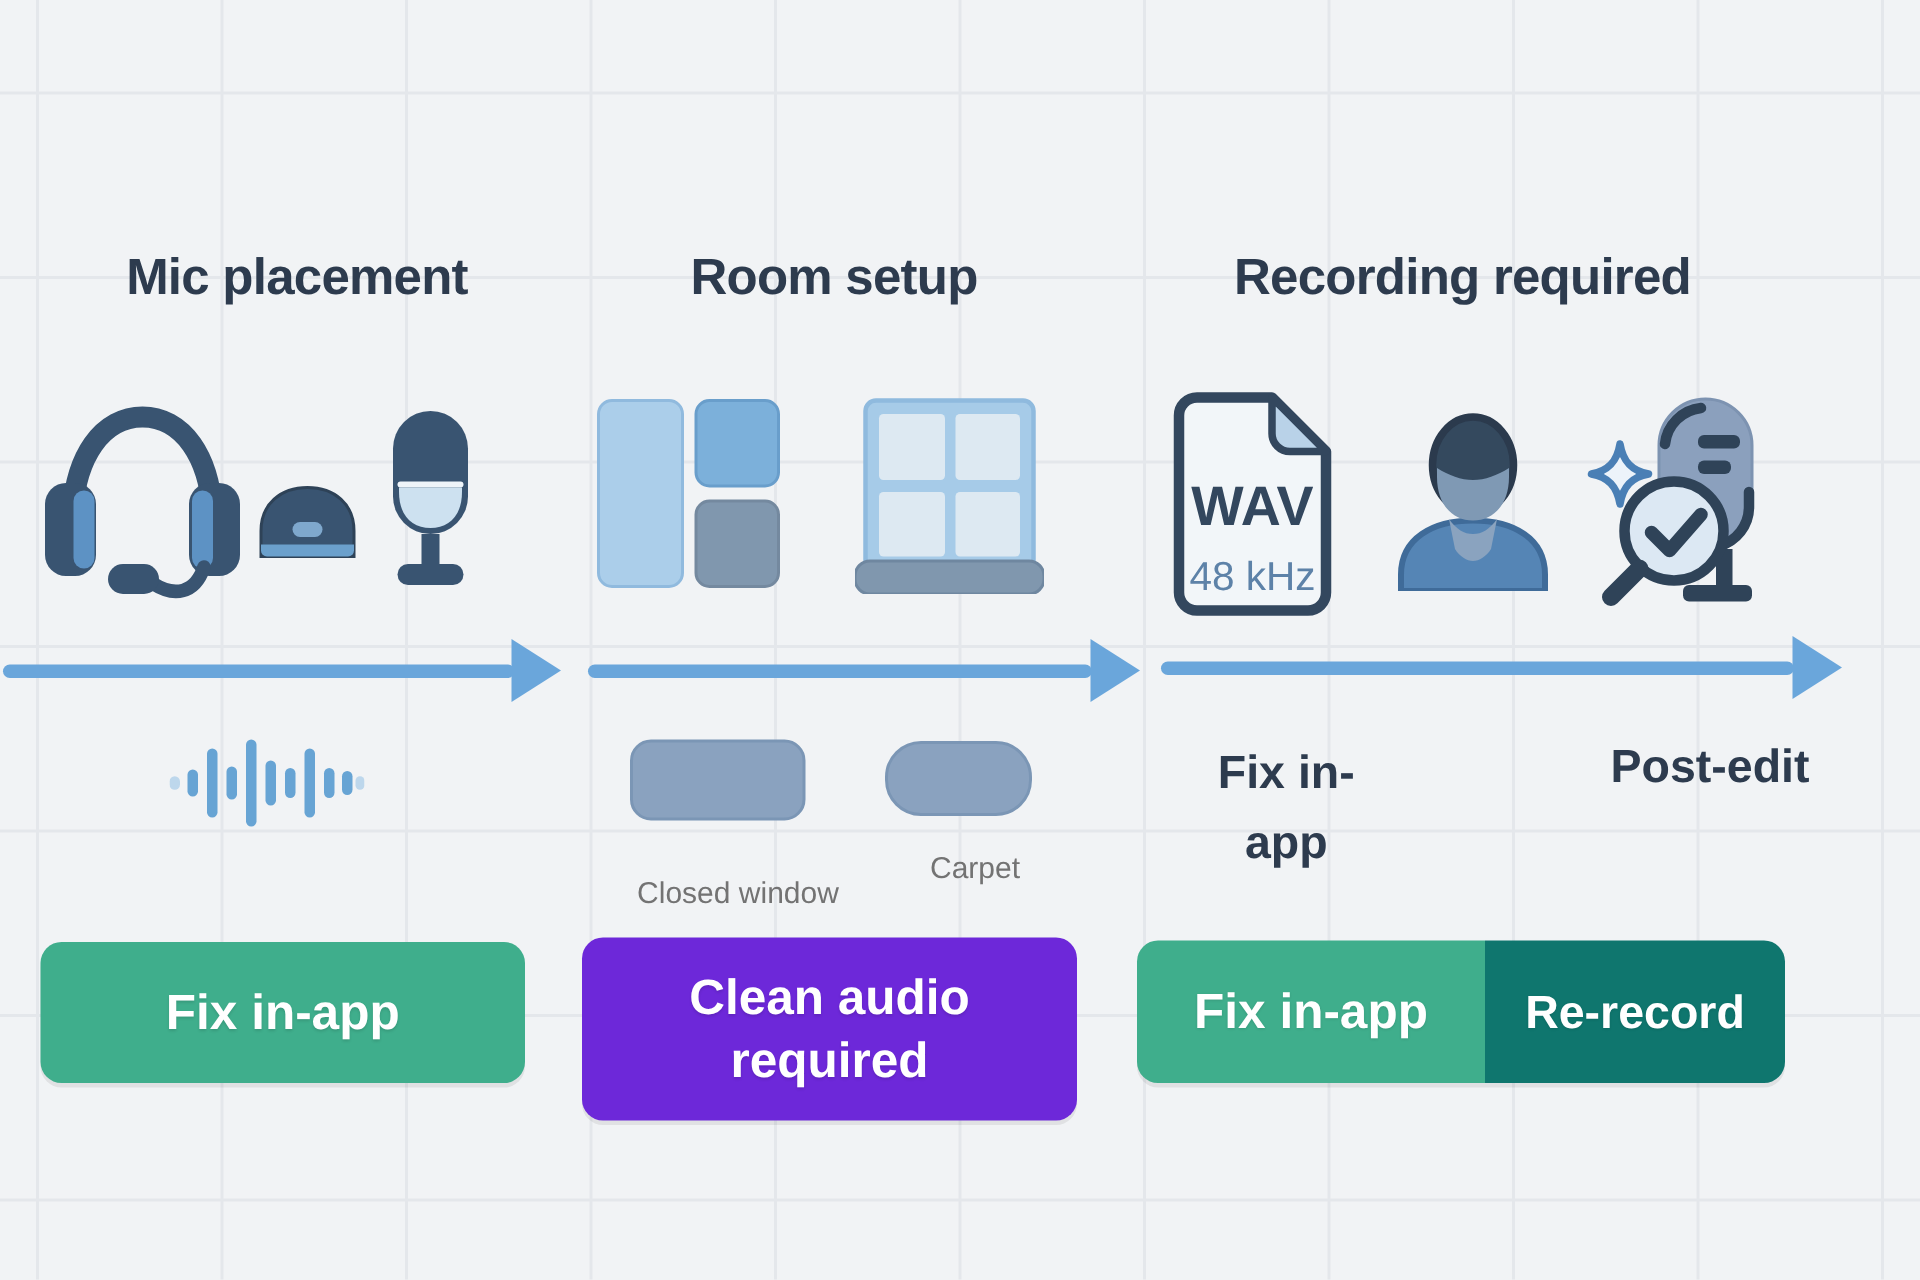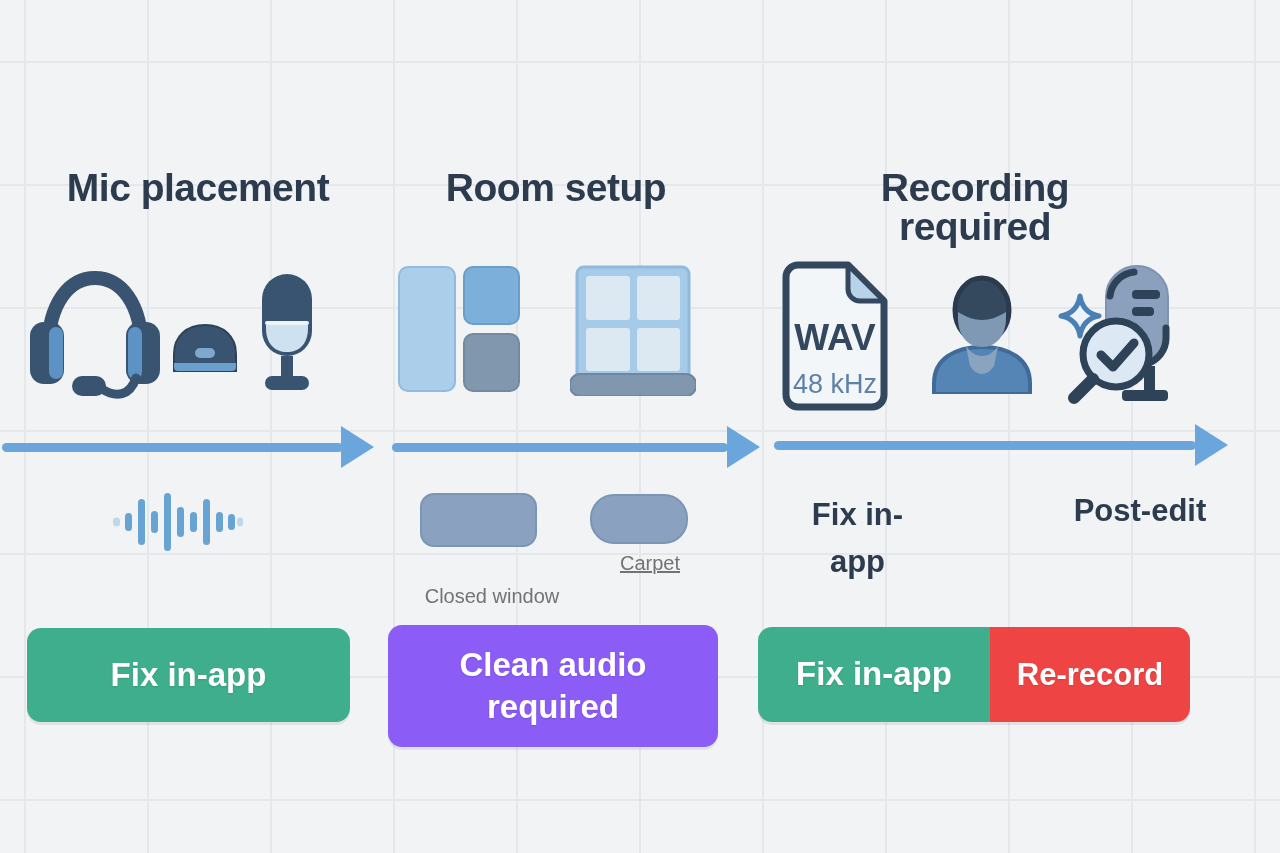--- a/index.html
+++ b/index.html
@@ -8,42 +8,42 @@
     font-family:"Liberation Sans",sans-serif;
     background-color:#f1f3f5;
     background-image:
       linear-gradient(to right,#e4e7eb 0 2px,transparent 2px),
       linear-gradient(to bottom,#e4e7eb 0 2px,transparent 2px);
     background-size:123px 123px;
     background-position:24px 61px;
   }
   .abs{position:absolute;}
   .col-title{
-    font-size:39px;font-weight:bold;color:#2d3b4e;text-align:center;
+    font-size:34px;font-weight:bold;color:#2d3b4e;text-align:center;
     letter-spacing:-0.5px;line-height:1;
   }
   .arrow-line{height:9px;border-radius:5px;background:#6aa6db;}
   .arrow-head{
     width:0;height:0;
     border-top:21px solid transparent;border-bottom:21px solid transparent;
     border-left:33px solid #6aa6db;
   }
   .swatch{background:#8aa2bf;border:2px solid #7b96b5;box-sizing:border-box;}
   .small-label{font-size:20px;color:#737373;text-align:center;line-height:1.1;}
   .step-label{font-size:31px;font-weight:bold;color:#2d3b4e;text-align:center;}
   .badge{
     display:flex;align-items:center;justify-content:center;flex-direction:column;
     color:#ffffff;text-align:center;
     box-shadow:0 3px 0 rgba(0,0,0,0.07);
   }
   .badge-green{background:#3fae8c;border-radius:14px;}
-  .badge-yellow{background:#8b5cf6;border-radius:14px;}
+  .badge-yellow{background:#6d28d9;border-radius:14px;}
   .badge-text{font-size:33px;font-weight:bold;line-height:1.28;text-shadow:0 1px 2px rgba(0,0,0,0.12);}
   .badge-green-left{background:#3fae8c;border-radius:14px 0 0 14px;}
-  .badge-red-right{background:#ef4444;border-radius:0 14px 14px 0;}
+  .badge-red-right{background:#0f766e;border-radius:0 14px 14px 0;}
   .badge-sub{font-size:23px;font-weight:normal;line-height:1.15;text-shadow:0 1px 2px rgba(0,0,0,0.12);}
 </style>
 </head>
 <body>
 
 <div class="abs col-title" style="left:28px;top:168px;width:340px;">Mic placement</div>
 <div class="abs col-title" style="left:386px;top:168px;width:340px;">Room setup</div>
 <div class="abs col-title" style="left:805px;top:168px;width:340px;">Recording required</div>
 
 <svg class="abs" style="left:28px;top:266px;" width="135" height="136" viewBox="0 0 135 136">
@@ -133,21 +133,21 @@
   <rect x="90" y="7" width="7" height="46" rx="3.5" fill="#67a4d4"></rect>
   <rect x="103" y="20" width="7" height="20" rx="3.5" fill="#67a4d4"></rect>
   <rect x="115" y="22" width="7" height="16" rx="3.5" fill="#67a4d4"></rect>
   <rect x="124" y="25.5" width="6" height="9" rx="3" fill="#bdd7ec"></rect>
 </svg>
 
 <div class="abs swatch" style="left:420px;top:493px;width:117px;height:54px;border-radius:14px;"></div>
 <div class="abs swatch" style="left:590px;top:494px;width:98px;height:50px;border-radius:24px;"></div>
 
 <div class="abs small-label" style="left:372px;top:585px;width:240px;">Closed window</div>
-<div class="abs small-label" style="left:570px;top:552px;width:160px;text-decoration:underline;">Carpet</div>
+<div class="abs small-label" style="left:570px;top:568px;width:160px;">Carpet</div>
 
 <div class="abs step-label" style="left:795px;top:491px;width:125px;line-height:47px;">Fix in-app</div>
 <div class="abs step-label" style="left:1060px;top:493px;width:160px;">Post-edit</div>
 
 <div class="abs badge badge-green" style="left:27px;top:628px;width:323px;height:94px;">
   <div class="badge-text">Fix in-app</div>
 </div>
 
 <div class="abs badge badge-yellow" style="left:388px;top:625px;width:330px;height:122px;">
   <div class="badge-text" style="width:240px;">Clean audio required</div>

